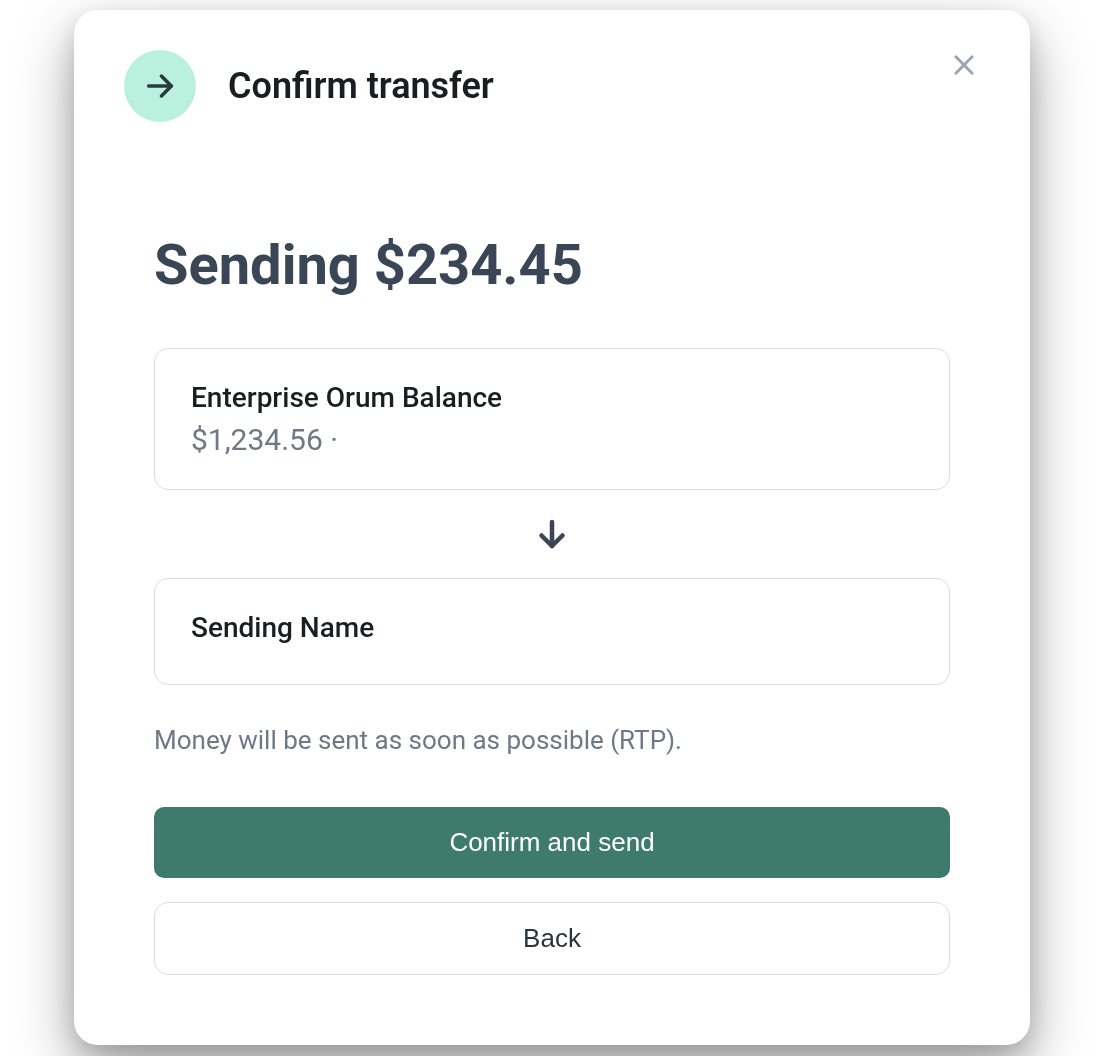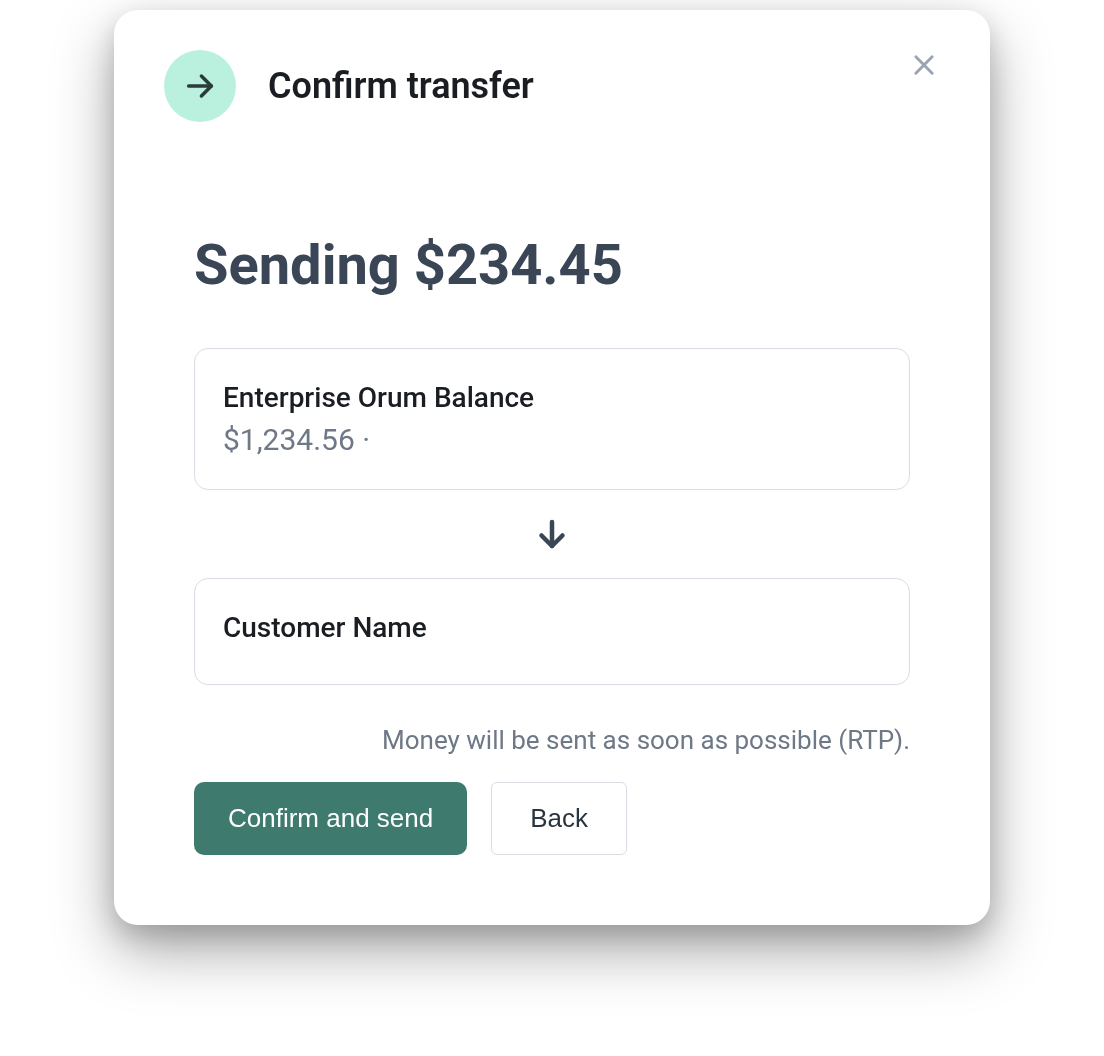--- a/index.html
+++ b/index.html
@@ -11,21 +11,21 @@
       font-family: -apple-system, BlinkMacSystemFont, "Segoe UI", Roboto, Helvetica, Arial, sans-serif;
       background: transparent;
       width: 1104px;
       height: 1056px;
       display: flex;
       align-items: flex-start;
       justify-content: center;
       padding-top: 0;
     }
     .dialog {
-      width: 876px;
+      width: 956px;
       margin-top: 10px;
       background: #ffffff;
       border-radius: 24px;
       box-shadow: 0 25px 60px rgba(0,0,0,0.35), 0 10px 25px rgba(0,0,0,0.15);
       padding: 40px 50px 70px 50px;
       position: relative;
     }
     .header {
       display: flex;
       align-items: center;
@@ -79,21 +79,21 @@
     }
     .amount-heading {
       font-size: 56px;
       font-weight: 700;
       color: #3a4656;
       margin-bottom: 50px;
     }
     .card {
       border: 1px solid #d9dde3;
       border-radius: 14px;
-      padding: 32px 28px;
+      padding: 32px 36px;
       background: #fff;
     }
     .card-title {
       font-size: 28px;
       font-weight: 500;
       color: #1a1e23;
       margin-bottom: 8px;
     }
     .card-sub {
       font-size: 30px;
@@ -108,44 +108,44 @@
       width: 36px;
       height: 36px;
       stroke: #3a4656;
       stroke-width: 3;
       fill: none;
     }
     .note {
       font-size: 26px;
       color: #6e7886;
       margin-top: 40px;
-      margin-bottom: 27px;
-      text-align: right;
+      margin-bottom: 52px;
     }
     .buttons {
       display: flex;
       gap: 24px;
+      flex-direction: column;
     }
     .btn-primary {
       background: #3e7a6d;
       color: #fff;
       font-size: 26px;
       font-weight: 500;
       border: none;
       border-radius: 10px;
       padding: 20px 34px;
       cursor: pointer;
     }
     .btn-secondary {
       background: #fff;
       color: #2a3440;
       font-size: 26px;
       font-weight: 500;
       border: 1px solid #d9dde3;
-      border-radius: 6px;
+      border-radius: 14px;
       padding: 20px 38px;
       cursor: pointer;
     }
   </style>
 </head>
 <body>
 
 <div class="dialog">
 
   <div class="header">
@@ -176,21 +176,21 @@
     </div>
 
     <div class="arrow-down">
       <svg viewBox="0 0 24 24" stroke-linecap="round" stroke-linejoin="round">
         <line x1="12" y1="4" x2="12" y2="20"></line>
         <polyline points="5 13 12 20 19 13"></polyline>
       </svg>
     </div>
 
     <div class="card">
-      <div class="card-title">Customer Name</div>
+      <div class="card-title">Sending Name</div>
     </div>
 
     <p class="note">Money will be sent as soon as possible (RTP).</p>
 
     <div class="buttons">
       <button class="btn-primary">Confirm and send</button>
       <button class="btn-secondary">Back</button>
     </div>
   </div>
 

